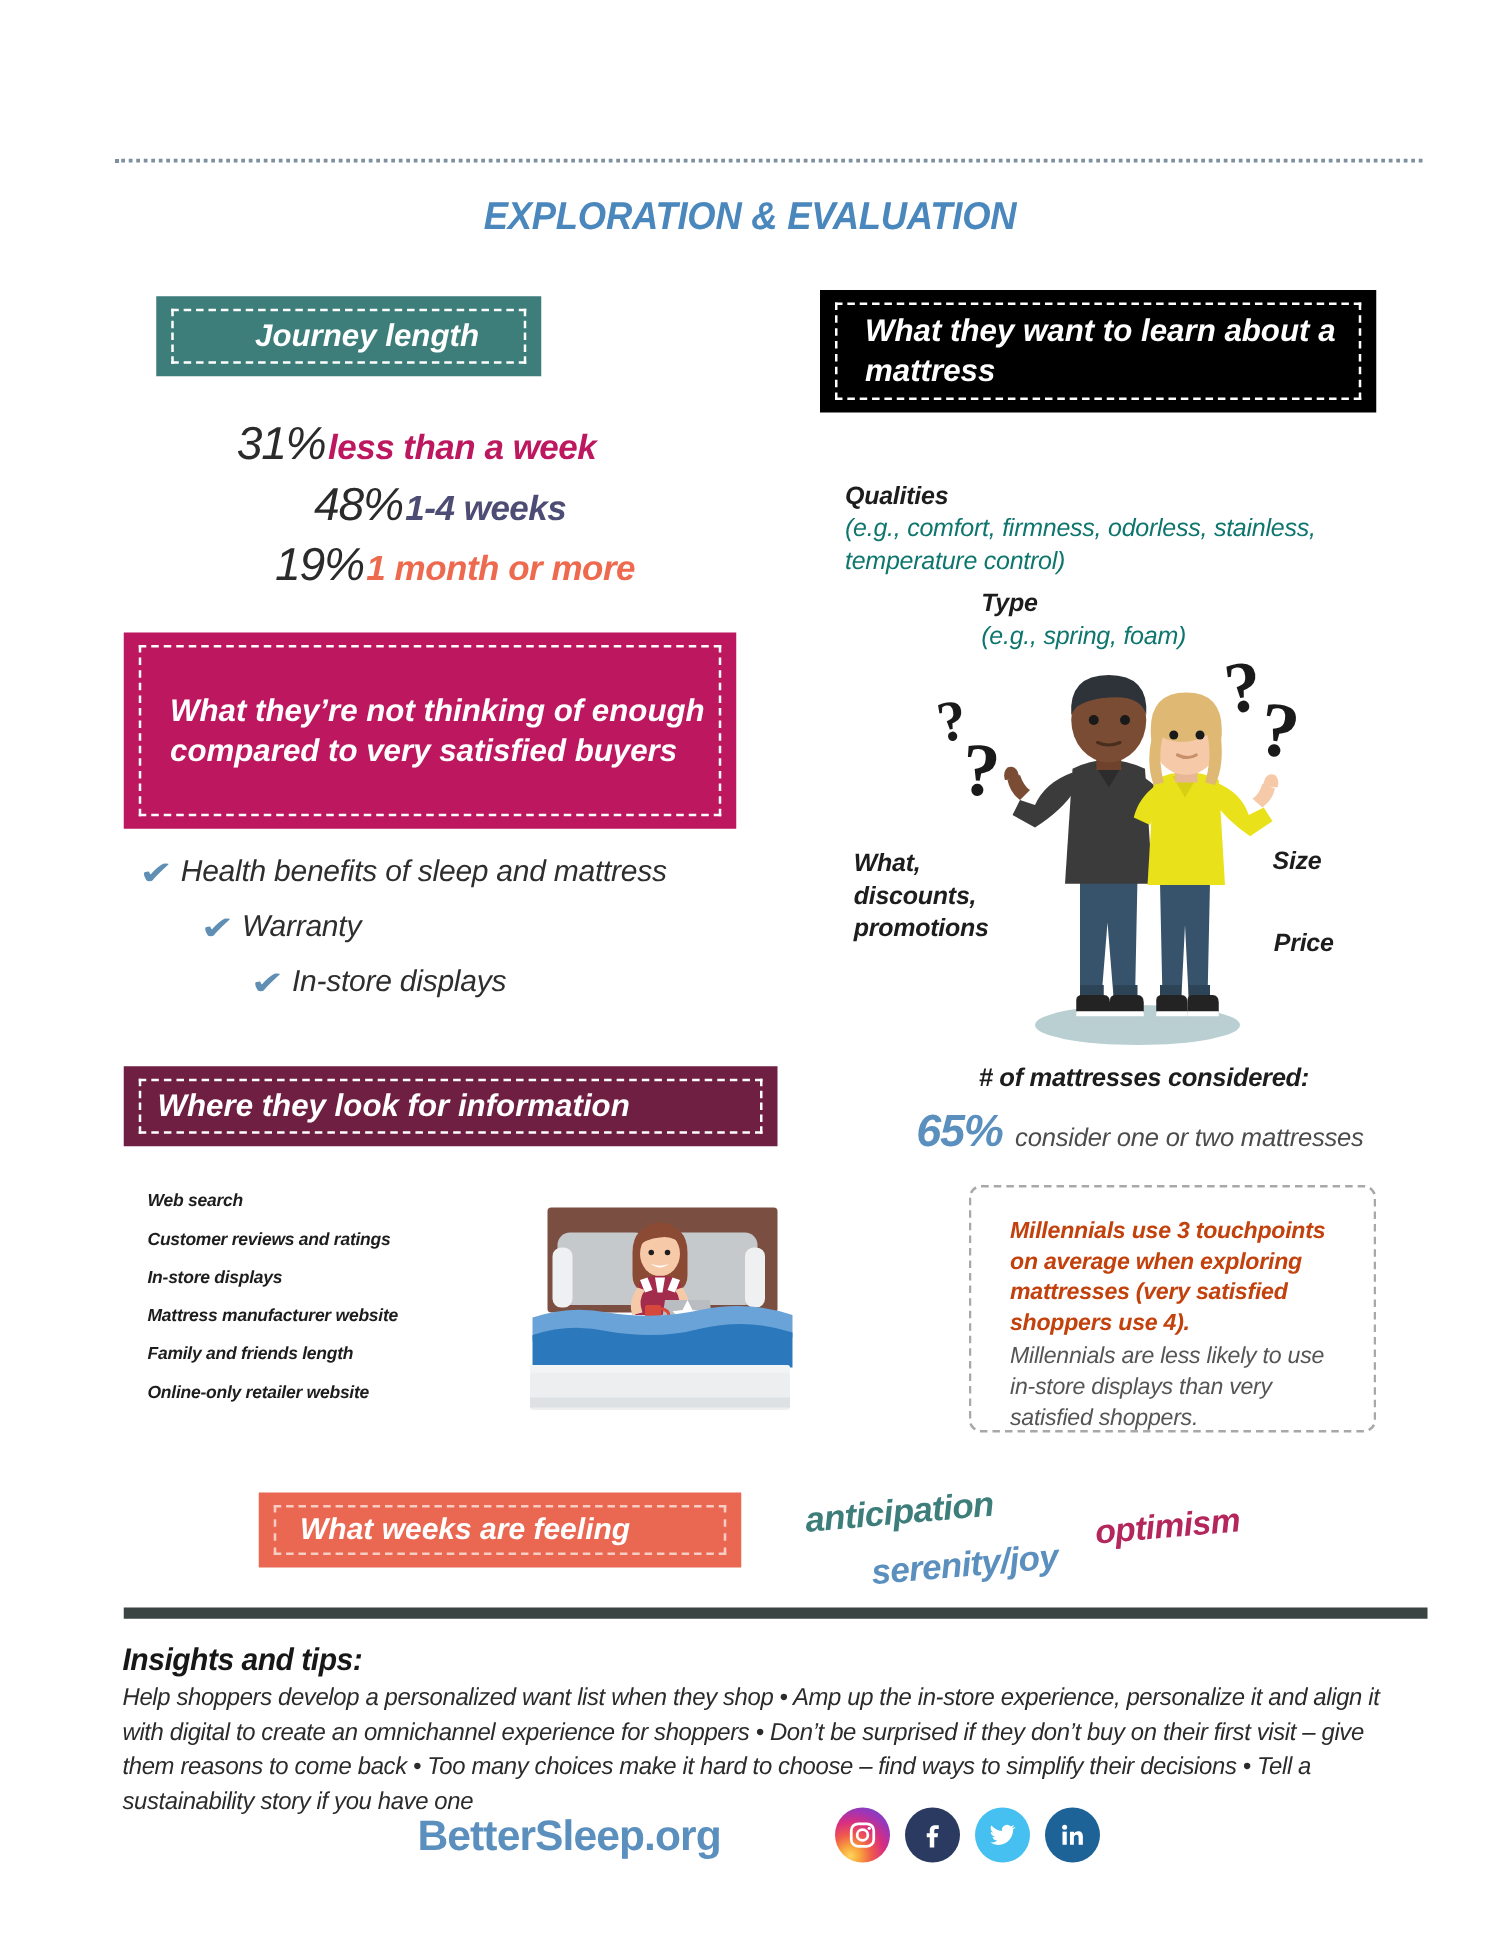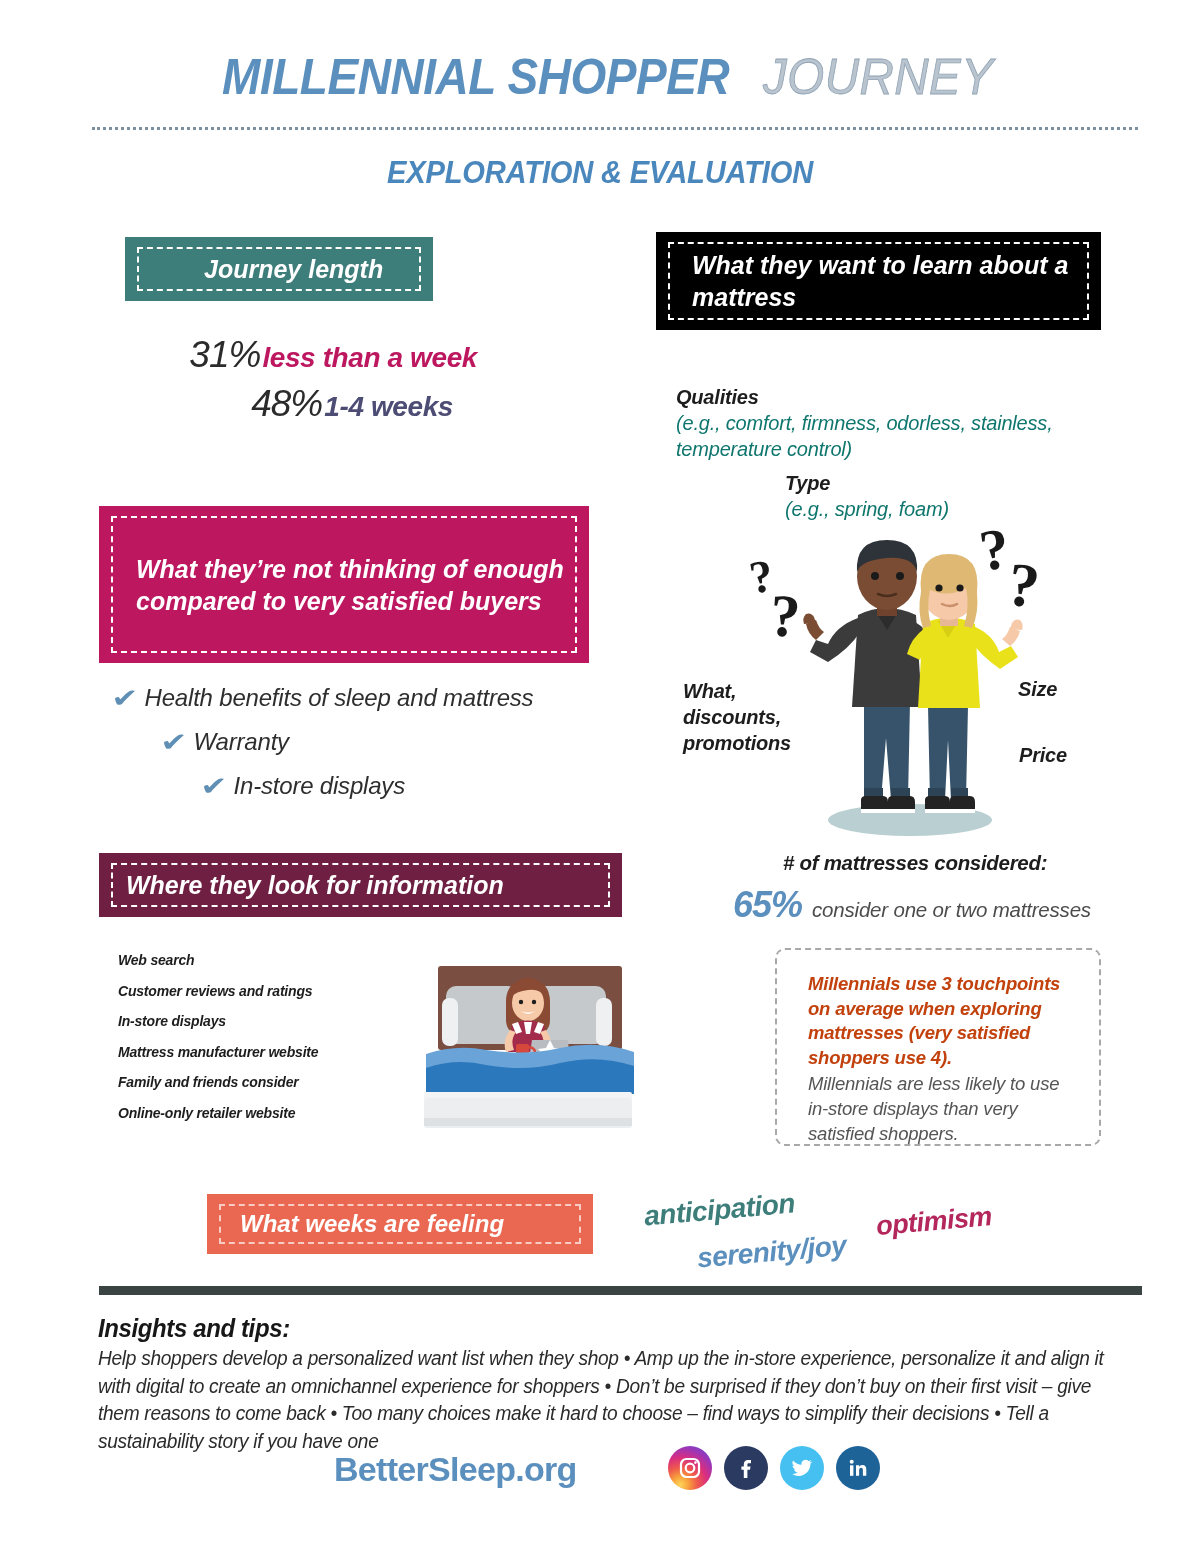--- a/index.html
+++ b/index.html
@@ -423,39 +423,39 @@
   }
 
   
   .bed-wrap { position: absolute; left: 424px; top: 958px; width: 212px; height: 172px; }
 </style>
 </head>
 <body>
 
 <div class="page">
 
-  <div class="header-title">
-    <span class="bold-part">MILLENNIAL SHOPPER</span><span class="light-part">JOURNEY</span>
-  </div>
 
   <div class="dotted-divider"></div>
 
   <div class="section-subtitle">EXPLORATION &amp; EVALUATION</div>
 
   <div class="banner" id="banner-journey">
     <div class="inner"></div>
     <div class="btxt">Journey length</div>
   </div>
 
   <div class="journey-stats">
     <div class="jrow r1">
       <span class="pct">31%</span><span class="lbl c-crimson">less than a week</span>
     </div>
     <div class="jrow r2">
       <span class="pct">48%</span><span class="lbl c-indigo">1-4 weeks</span>
+    </div>
+    <div class="jrow r3">
+      <span class="pct">19%</span><span class="lbl c-coral">1 month or more</span>
     </div>
   </div>
 
   <div class="banner" id="banner-notthinking">
     <div class="inner"></div>
     <div class="btxt">What they’re not thinking of enough compared to very satisfied buyers</div>
   </div>
 
   <div class="checklist">
     <div class="chk-item chk-1">
@@ -475,21 +475,21 @@
   <div class="banner" id="banner-where">
     <div class="inner"></div>
     <div class="btxt">Where they look for information</div>
   </div>
 
   <div class="where-list">
     <div class="wl-item">Web search</div>
     <div class="wl-item">Customer reviews and ratings</div>
     <div class="wl-item">In-store displays</div>
     <div class="wl-item">Mattress manufacturer website</div>
-    <div class="wl-item">Family and friends consider</div>
+    <div class="wl-item">Family and friends length</div>
     <div class="wl-item">Online-only retailer website</div>
   </div>
 
   <div class="bed-wrap">
     <svg width="212" height="172" viewBox="0 0 212 172">
 
       <rect x="18" y="128" width="9" height="40" fill="#6b4a3d"></rect>
       <rect x="186" y="128" width="9" height="40" fill="#6b4a3d"></rect>
 
       <rect x="14" y="8" width="184" height="84" rx="3" fill="#7a4f42"></rect>

